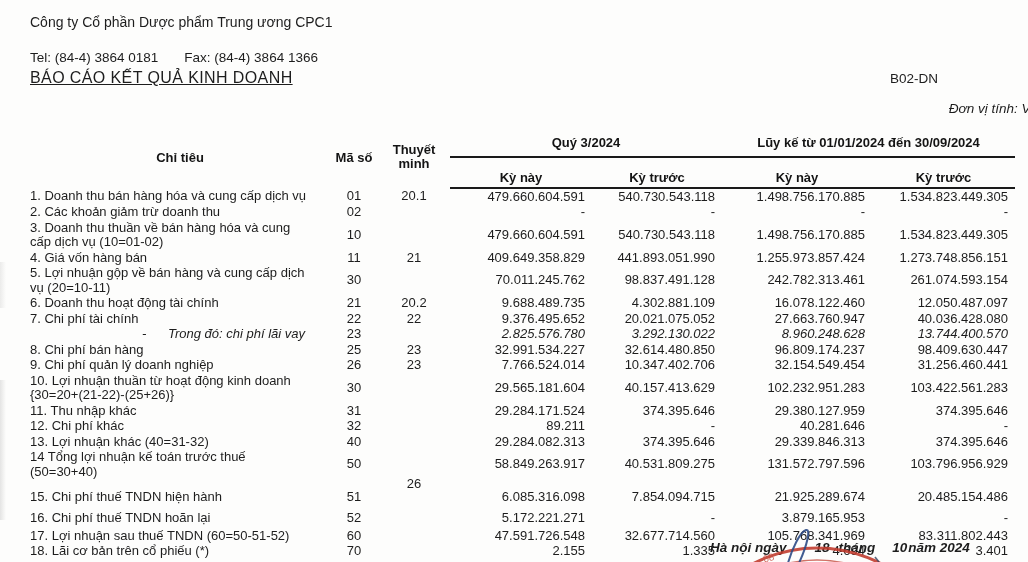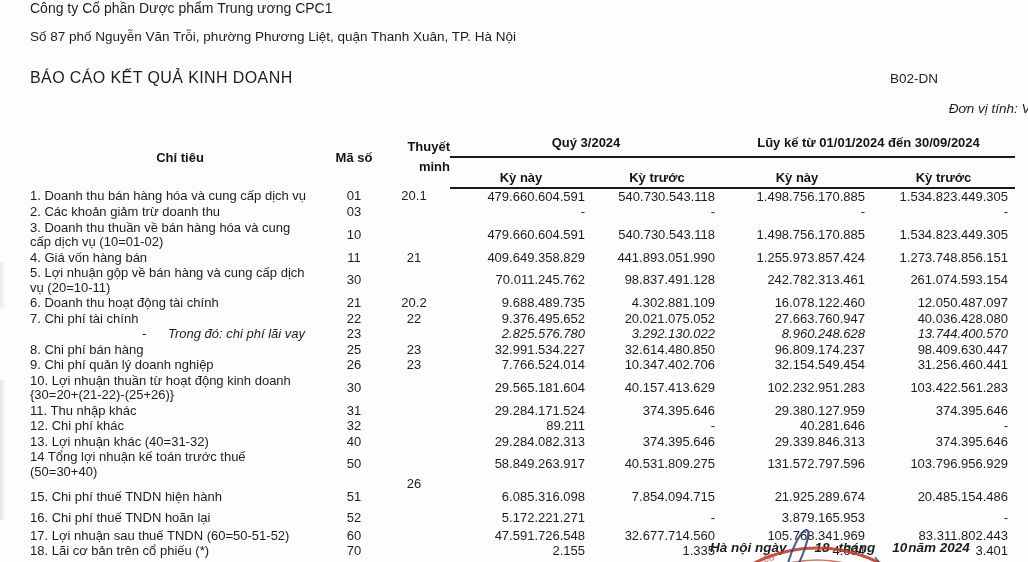--- a/index.html
+++ b/index.html
@@ -5,35 +5,35 @@
   html,body{margin:0;padding:0;}
   body{
     width:1028px;height:562px;overflow:hidden;position:relative;
     background:#fdfdfc;color:#1d1d1d;
     font-family:"Liberation Sans", sans-serif;
   }
   .page{position:absolute;inset:0;}
   .abs{position:absolute;white-space:nowrap;}
 
   
-  .company{left:30px;top:0;font-size:14px;}
+  .company{left:30px;top:14px;font-size:14px;}
   .address{left:30px;top:29px;font-size:13.5px;}
   .telfax{left:30px;top:50px;font-size:13.5px;}
   .telfax .fax{margin-left:26px;}
-  .rpt-title{left:30px;top:69px;font-size:16px;letter-spacing:.4px;}
+  .rpt-title{left:30px;top:69px;font-size:16px;letter-spacing:.4px;text-decoration:underline;}
   .form-code{left:890px;top:71px;font-size:13.5px;}
   .period{left:30px;top:90px;font-size:13.5px;font-style:italic;}
   .unit{left:760px;top:101px;width:290px;text-align:right;font-size:13.5px;font-style:italic;}
 
   
   table{position:absolute;left:30px;top:126px;width:985px;
         border-collapse:collapse;table-layout:fixed;font-size:13px;}
   th{font-weight:bold;padding:0;font-size:13px;color:#141414;}
   th.h-crit,th.h-code{vertical-align:middle;text-align:center;}
-  th.h-note{vertical-align:middle;text-align:right;line-height:20px;white-space:pre-line;}
+  th.h-note{vertical-align:middle;text-align:center;line-height:14px;white-space:pre-line;}
   th.group{vertical-align:bottom;text-align:center;border-bottom:2px solid #1a1a1a;padding-bottom:6px;height:24px;}
   th.sub{text-align:center;border-bottom:2px solid #1a1a1a;padding:12px 0 2px;height:15px;}
   td{padding:.5px 0;line-height:14.5px;vertical-align:middle;}
   td.lbl{white-space:pre-line;}
   td.code,td.note{text-align:center;}
   td.num{text-align:right;padding-right:7px;}
   tr.italic-row .lbl,tr.italic-row .num{font-style:italic;}
   tr.italic-row .lbl{padding-left:112px;margin-top:44px;}
   tr.gap-lg td{padding-top:10px;}
   tr.gap-md td{padding-top:6px;}
@@ -54,21 +54,23 @@
   .streak{position:absolute;left:0;width:6px;background:linear-gradient(to right,#9a9a9a,rgba(255,255,255,0));}
   .streak.s1{top:262px;height:46px;opacity:.18;}
   .streak.s2{top:380px;height:140px;opacity:.25;}
 </style>
 </head>
 <body>
 
 <div class="page">
 
   <div class="abs company">Công ty Cổ phần Dược phẩm Trung ương CPC1</div>
-  <div class="abs address">Số 87 phố Nguyễn Văn Trỗi, phường Phương Liệt, quận Thanh Xuân, TP. Hà Nội</div>
+  <div class="abs telfax">
+    <span>Tel: (84-4) 3864 0181</span><span class="fax">Fax: (84-4) 3864 1366</span>
+  </div>
   <div class="abs rpt-title">BÁO CÁO KẾT QUẢ KINH DOANH</div>
   <div class="abs form-code">B02-DN</div>
   <div class="abs unit">Đơn vị tính: VND</div>
 
   <table>
     <colgroup>
       <col style="width:300px">
         <col style="width:48px">
         <col style="width:72px">
       <col style="width:142px">
@@ -97,21 +99,21 @@
           <td class="lbl">1. Doanh thu bán hàng hóa và cung cấp dịch vụ</td>
           <td class="code">01</td>
           <td class="note">20.1</td>
           <td class="num">479.660.604.591</td>
           <td class="num">540.730.543.118</td>
           <td class="num">1.498.756.170.885</td>
           <td class="num">1.534.823.449.305</td>
         </tr>
         <tr>
           <td class="lbl">2. Các khoản giảm trừ doanh thu</td>
-          <td class="code">03</td>
+          <td class="code">02</td>
           <td class="note"></td>
           <td class="num">-</td>
           <td class="num">-</td>
           <td class="num">-</td>
           <td class="num">-</td>
         </tr>
         <tr>
           <td class="lbl">3. Doanh thu thuần về bán hàng hóa và cung
 cấp dịch vụ (10=01-02)</td>
           <td class="code">10</td>

